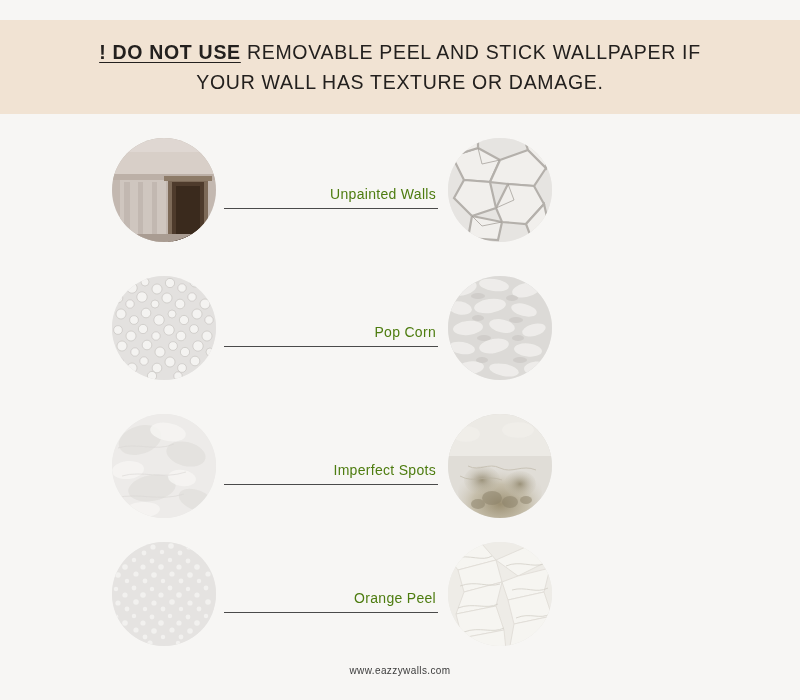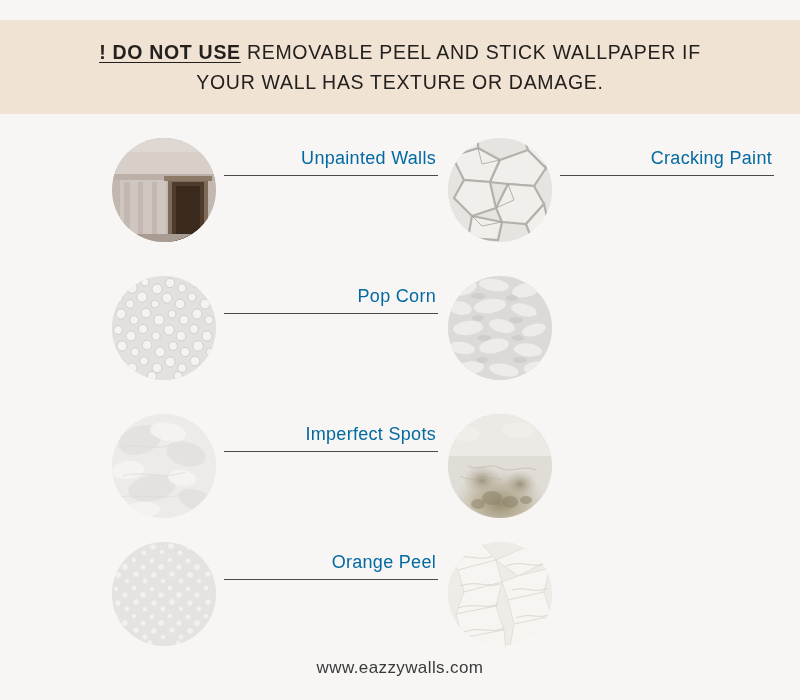--- a/index.html
+++ b/index.html
@@ -83,45 +83,46 @@
   .swatch svg { display: block; width: 104px; height: 104px; }
 
   .label-wrap {
     position: absolute;
     left: 112px;
     top: 10px;
     width: 214px;
   }
   .label {
     display: block;
-    font-size: 18px;
+    font-size: 14px;
     letter-spacing: 0.3px;
-    color: #0369a1;
+    color: #4d7c0f;
     text-align: right;
     padding-right: 2px;
     white-space: nowrap;
+    margin-top: 38px;
   }
   .rule {
     display: block;
     margin-top: 6px;
     height: 1px;
     background: #4a4a4a;
     width: 100%;
   }
 
   
   .footer {
     position: absolute;
     left: 0;
     bottom: 22px;
     width: 800px;
     text-align: center;
   }
   .footer-text {
-    font-size: 17px;
+    font-size: 10px;
     letter-spacing: 0.4px;
     color: #3b3b3b;
   }
 </style>
 </head>
 <body>
 
 <div class="page">
 
   <div class="banner">
@@ -171,24 +172,20 @@
             <path d="M78 86 L96 66 L102 92 L84 102 Z"></path>
             <path d="M4 18 L0 0 L30 2 L30 10 Z"></path>
             <path d="M80 12 L76 0 L100 2 L98 30 Z"></path>
           </g>
           <g stroke="#9d9892" stroke-width="1" fill="none" opacity="0.7">
             <path d="M30 10 L34 26 L52 22"></path>
             <path d="M60 46 L66 62 L48 70"></path>
             <path d="M24 78 L34 88 L54 84"></path>
           </g>
         </svg>
-      </div>
-      <div class="label-wrap">
-        <span class="label">Cracking Paint</span>
-        <span class="rule"></span>
       </div>
     </div>
 
     <div class="cell col-left row-2">
       <div class="swatch">
         <svg viewBox="0 0 104 104" xmlns="http://www.w3.org/2000/svg">
           <rect x="0" y="0" width="104" height="104" fill="#e3e1df"></rect>
           <g fill="#f4f3f1" stroke="#c3c0bc" stroke-width="0.6">
             <circle cx="8" cy="7" r="4.4"></circle>
               <circle cx="20" cy="12" r="5.2"></circle>

